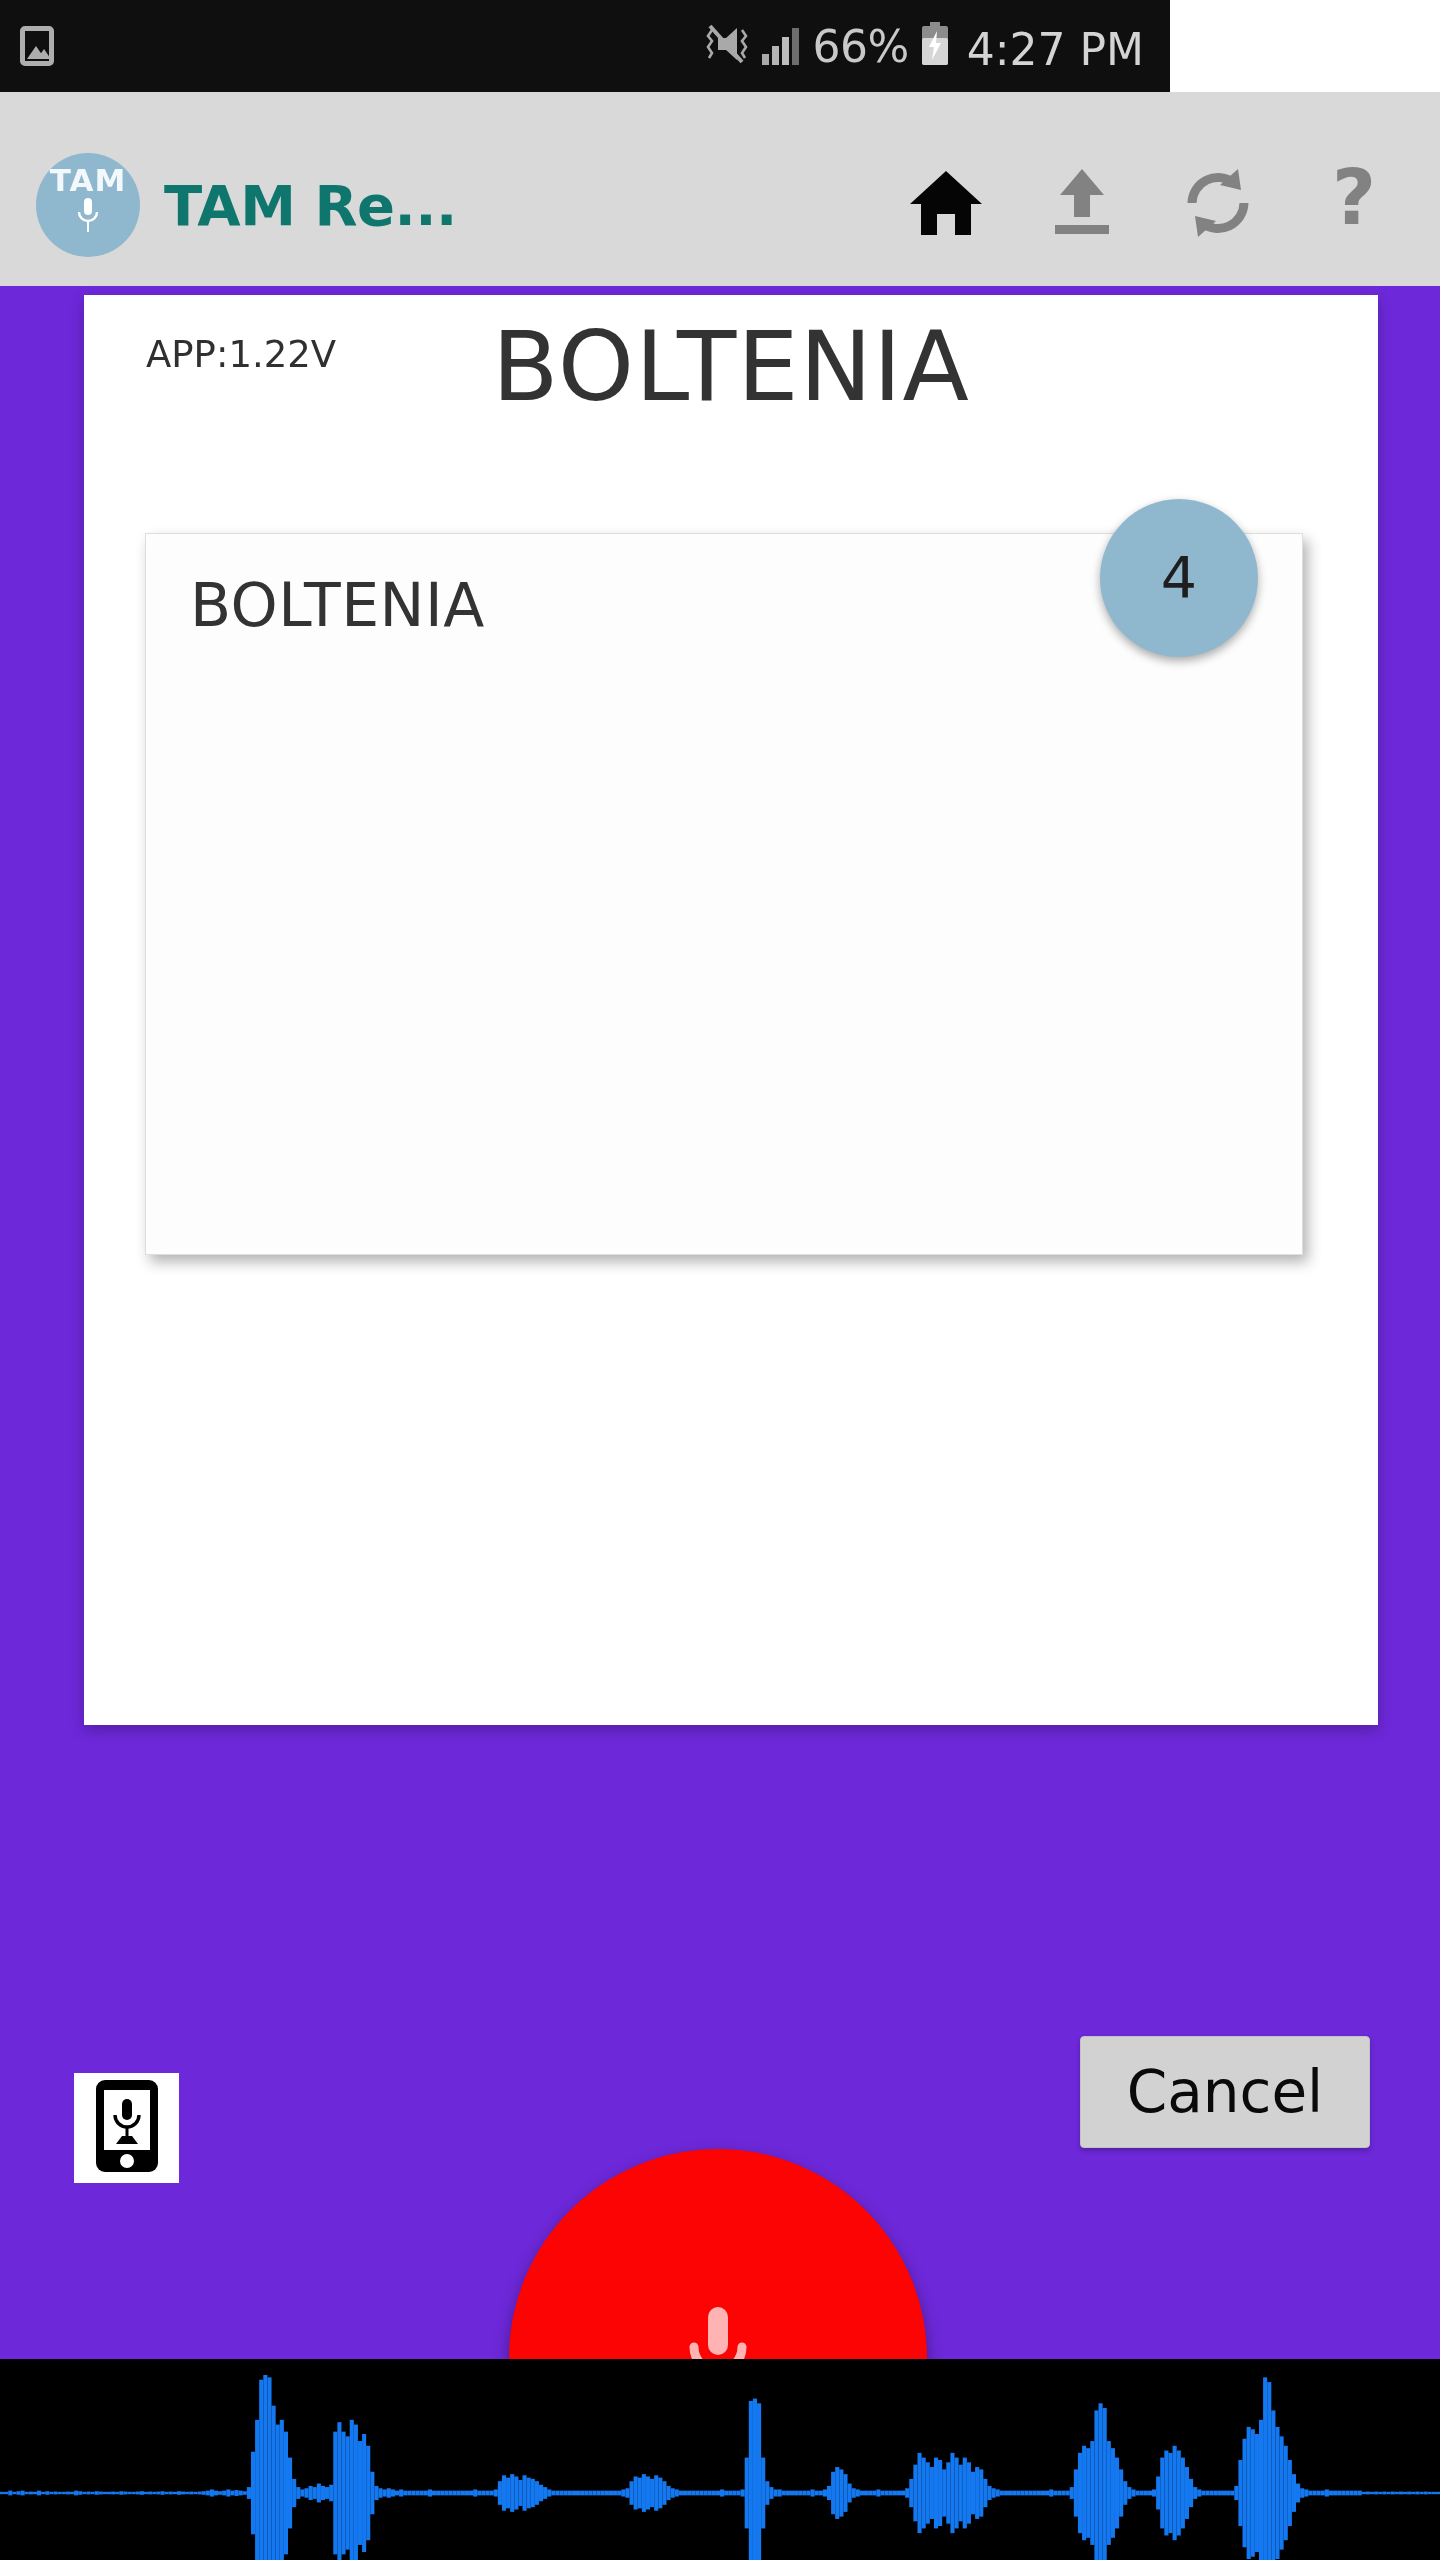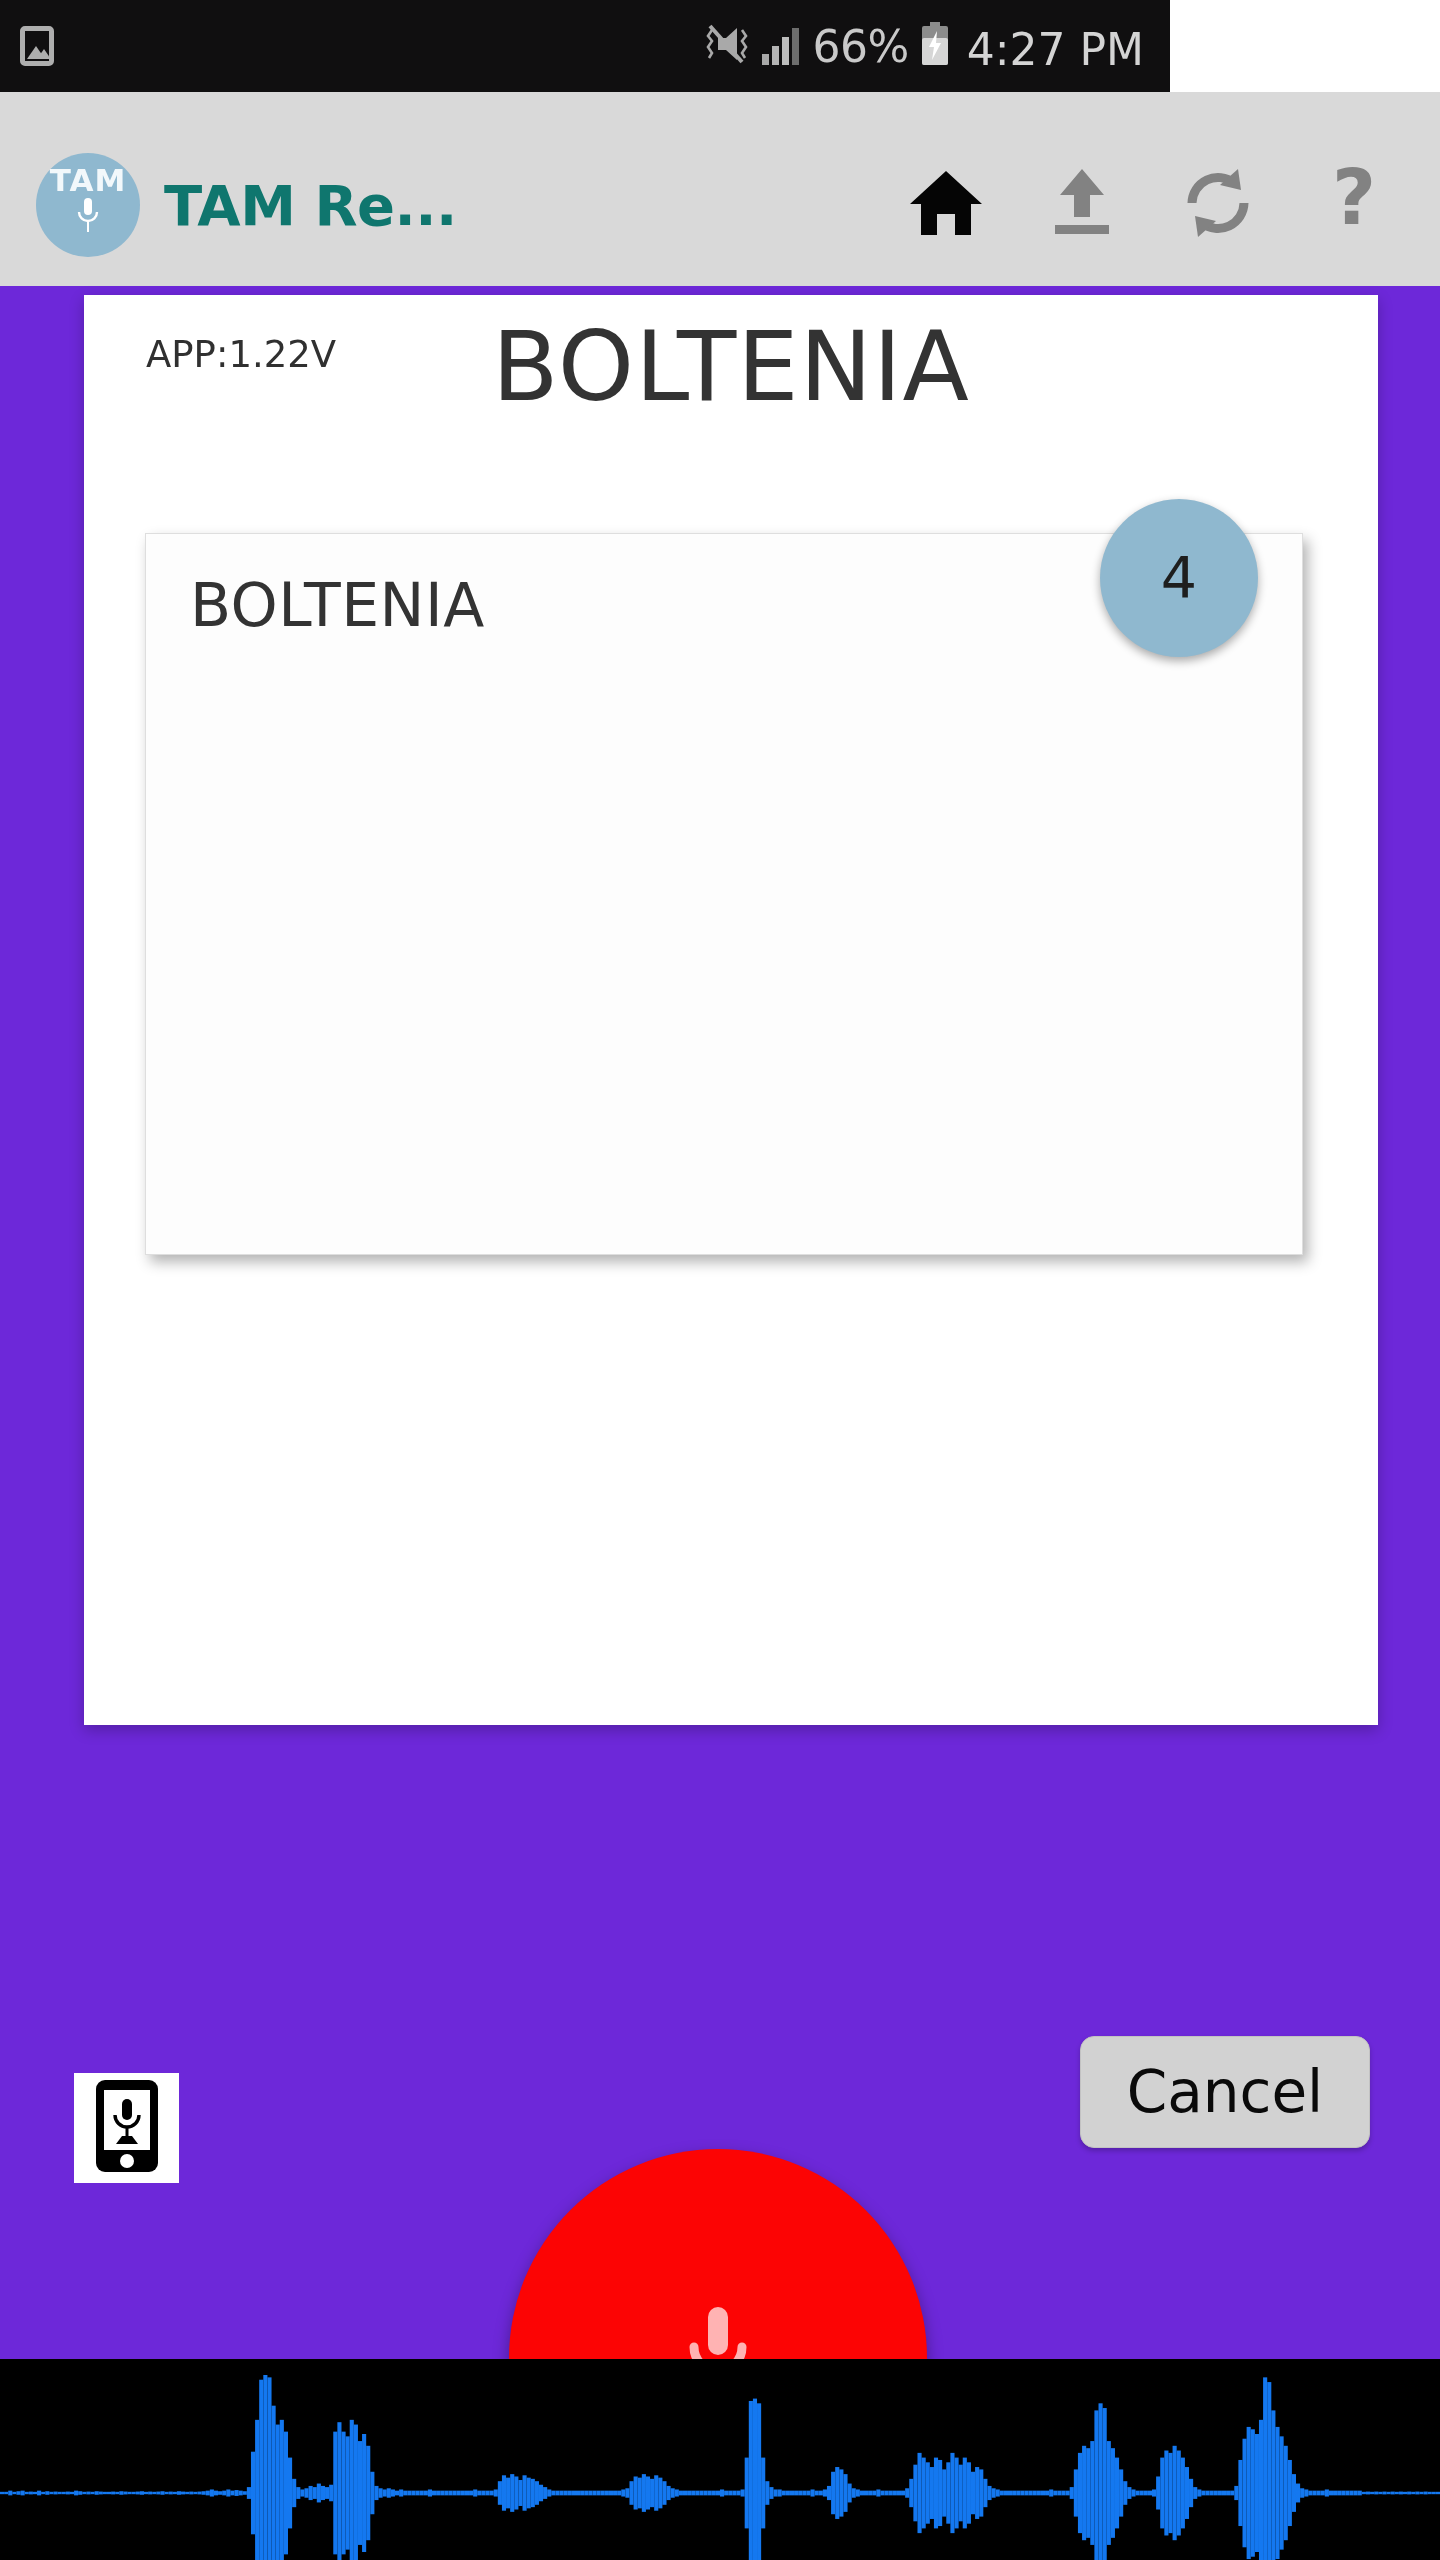--- a/index.html
+++ b/index.html
@@ -231,21 +231,21 @@
     justify-content: center;
   }
   .cancel-btn {
     position: absolute;
     top: 1750px;
     left: 1080px;
     width: 290px;
     height: 112px;
     background: #d2d2d2;
     border: 1px solid #c2c2c2;
-    border-radius: 14px;
+    border-radius: 4px;
     box-shadow: 0 3px 5px rgba(0,0,0,0.22);
     display: flex;
     align-items: center;
     justify-content: center;
     font-size: 58px;
     color: #0a0a0a;
     box-sizing: border-box;
     font-family: "DejaVu Sans", sans-serif;
   }
   .record-btn {

